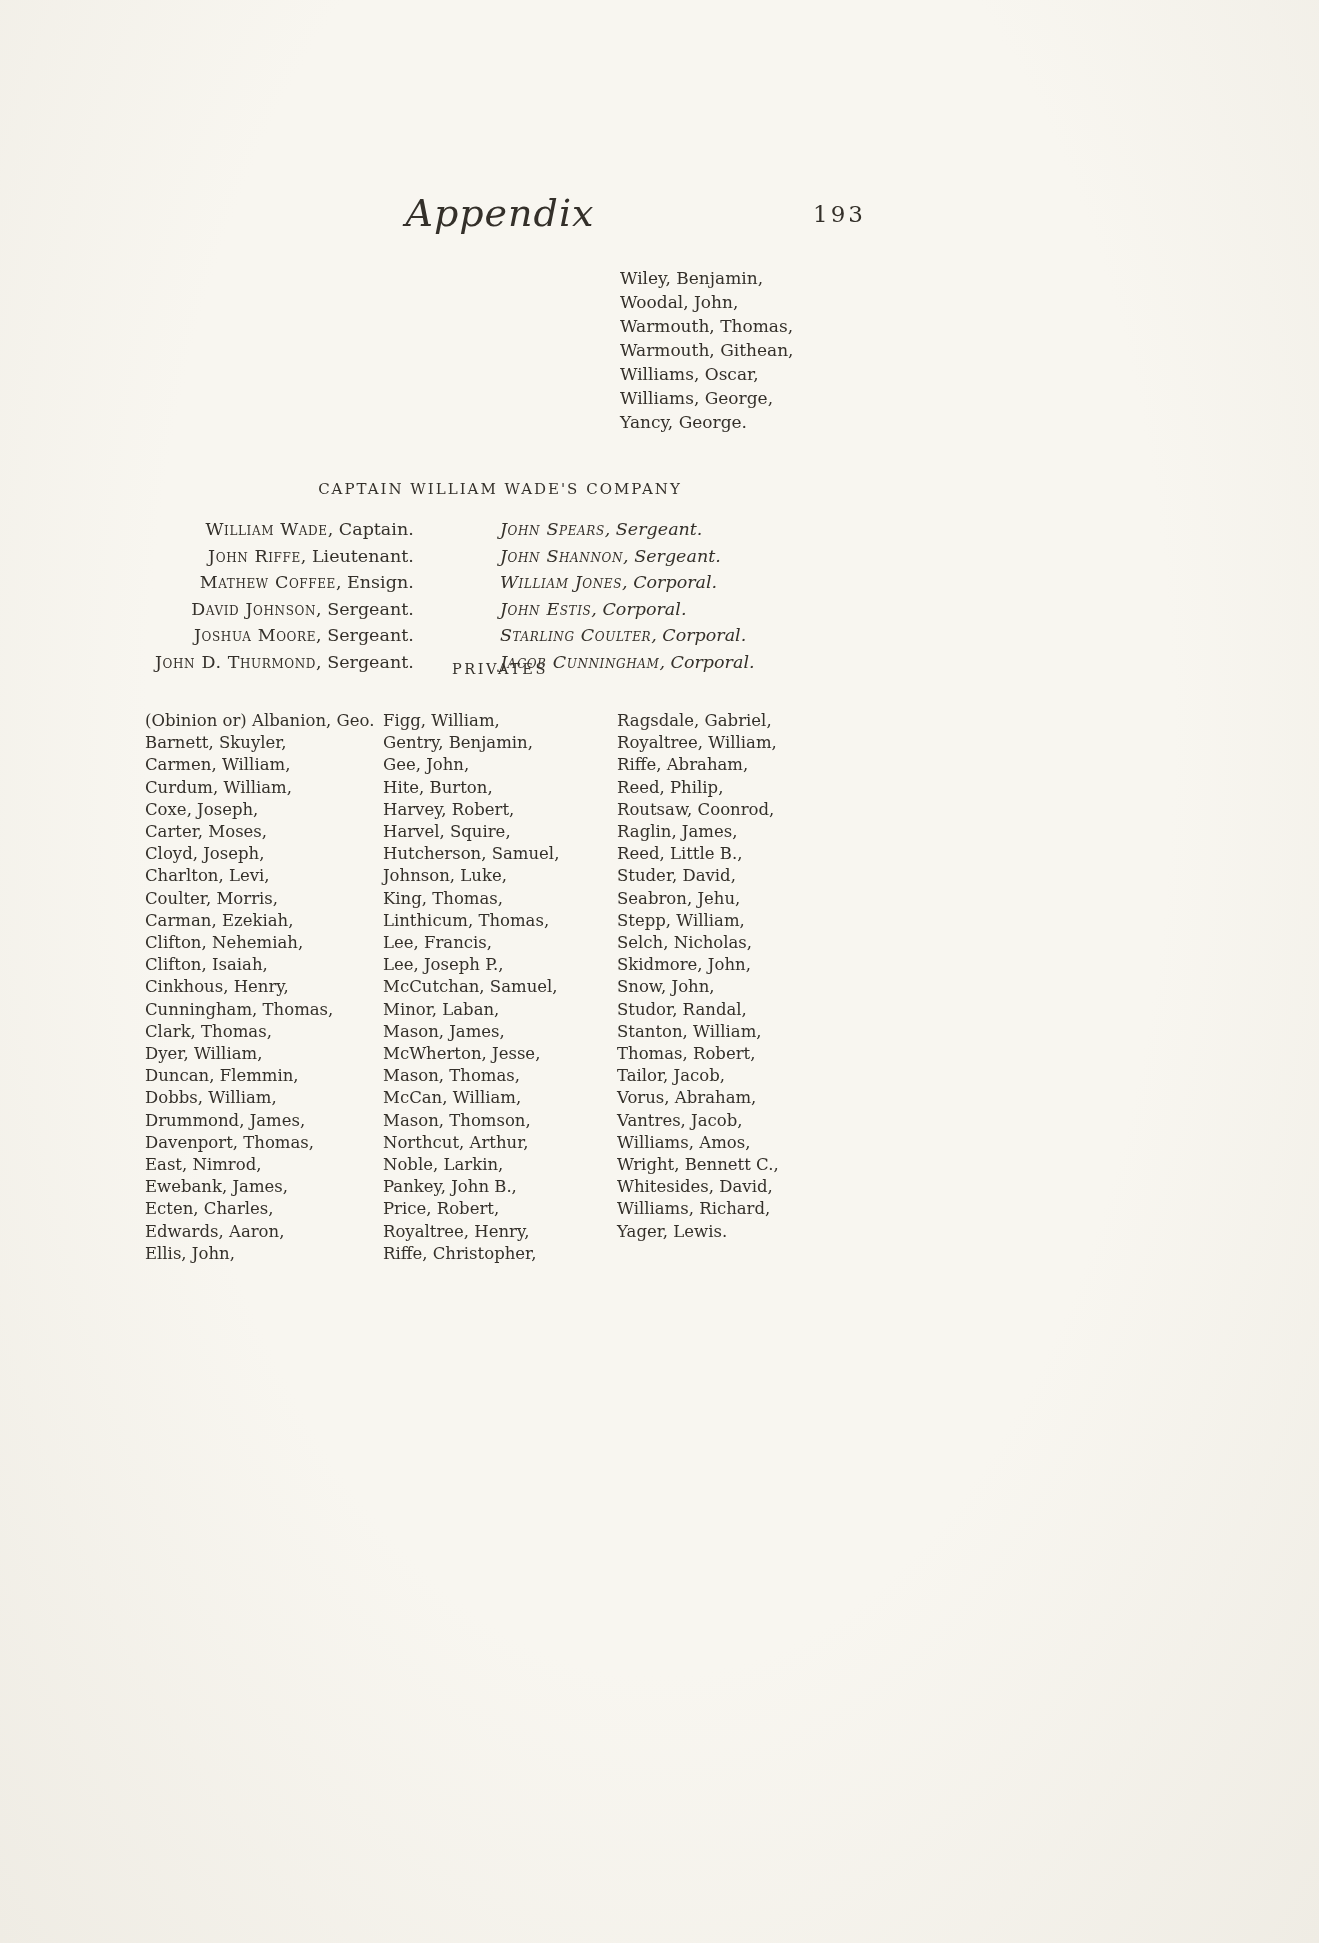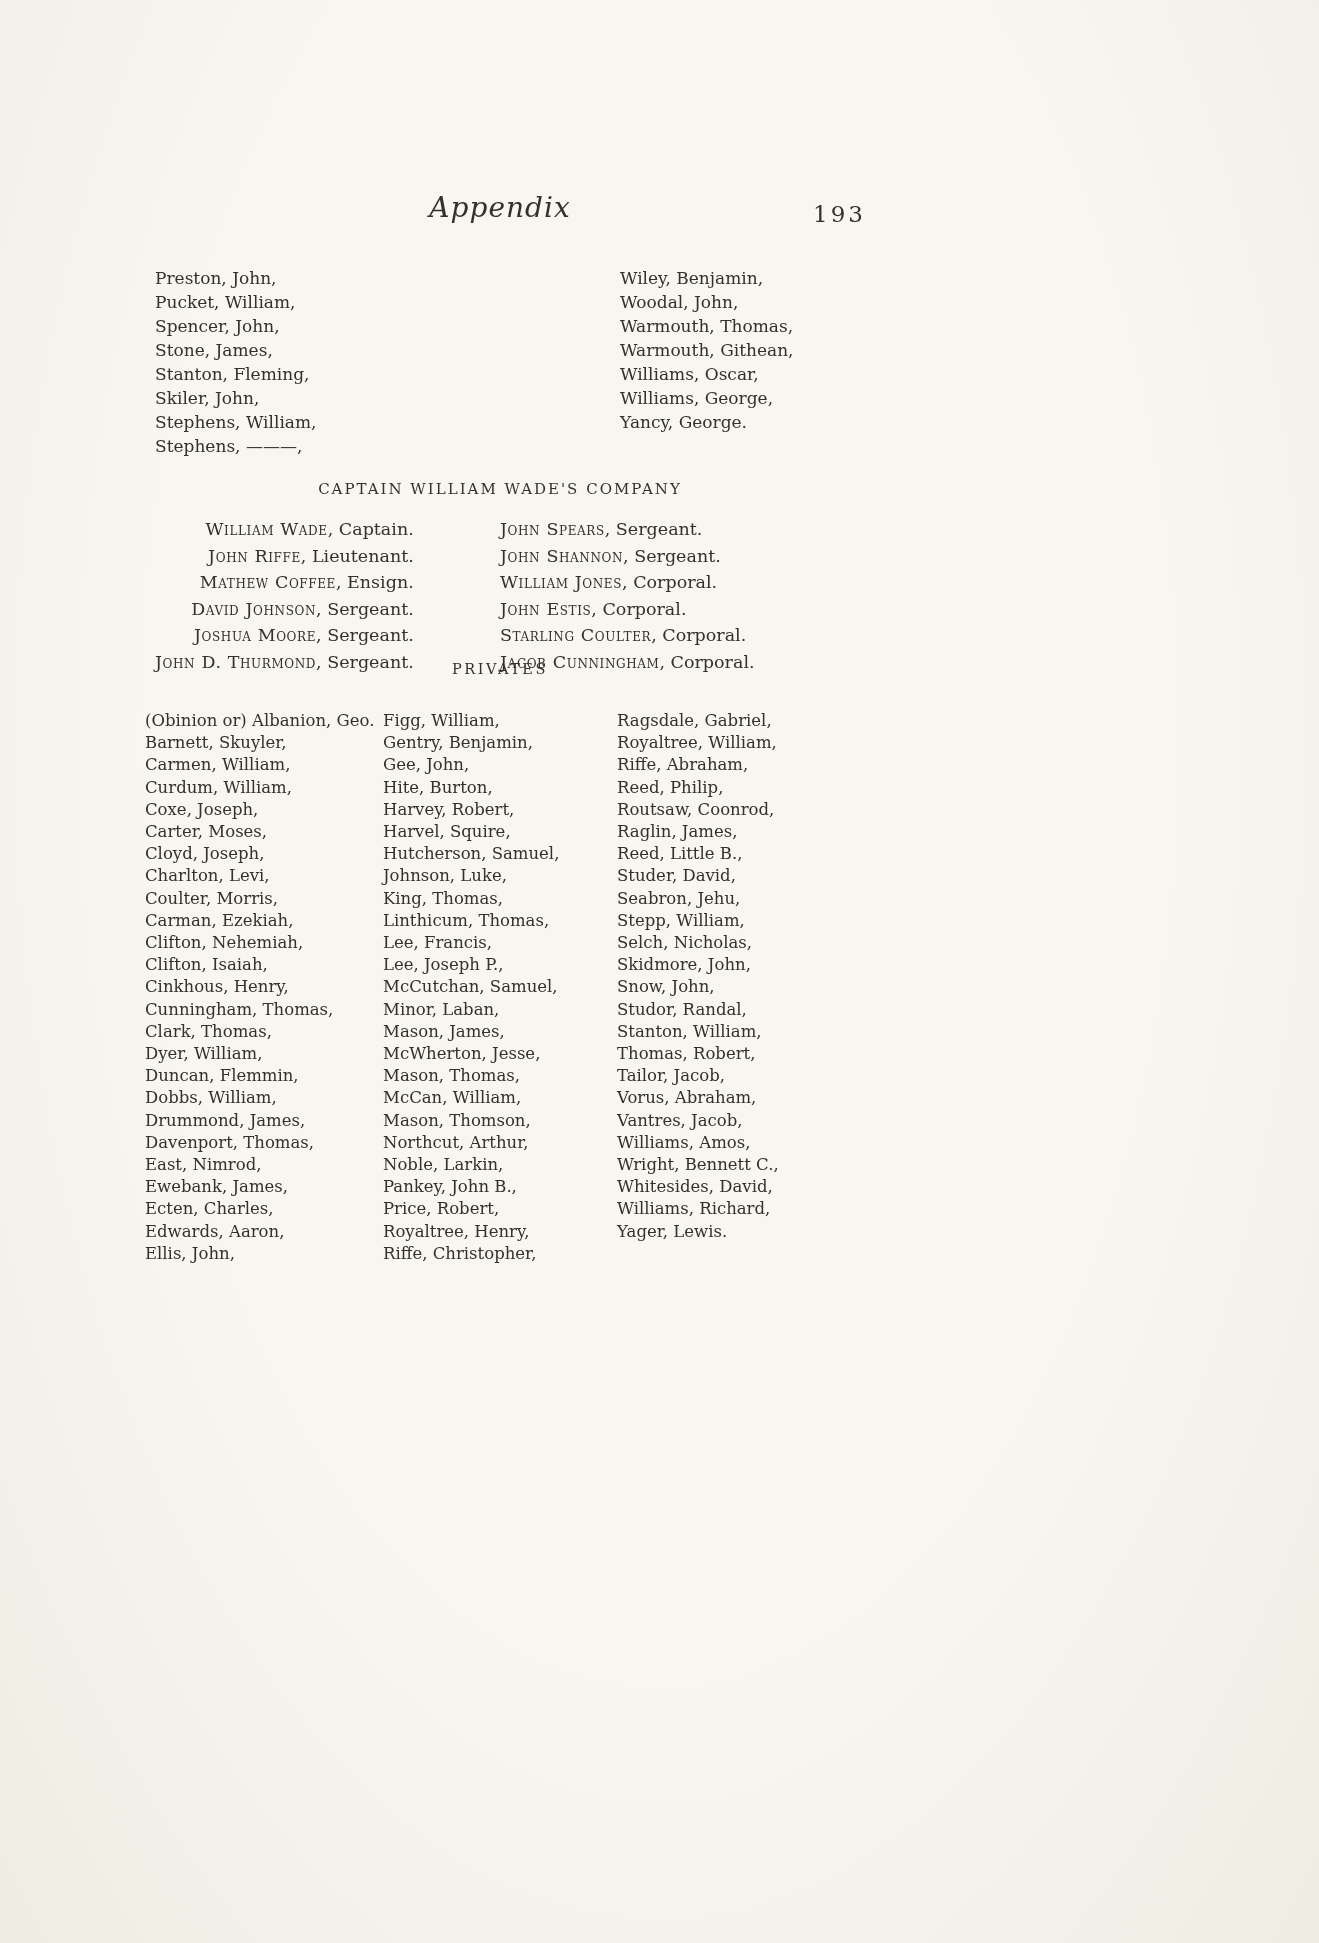--- a/index.html
+++ b/index.html
@@ -9,21 +9,21 @@
     height: 1943px;
     background: radial-gradient(ellipse at 50% 38%, #f8f6f0 55%, #efece4 100%);
     font-family: "DejaVu Serif", "Liberation Serif", serif;
     color: #34302a;
     overflow: hidden;
   }
   .page-title {
     position: absolute;
     left: 140px; top: 191px; width: 720px;
     text-align: center;
-    font-size: 28px;
+    font-size: 38px;
     font-style: italic;
     letter-spacing: 1px;
   }
   .page-number {
     position: absolute;
     left: 813px; top: 201px;
     font-size: 23px;
     letter-spacing: 3px;
   }
   .col { position: absolute; }
@@ -37,21 +37,21 @@
   .roster-c3 { left: 620px; top: 266px; }
   .company-heading {
     position: absolute;
     left: 140px; top: 480px; width: 720px;
     text-align: center;
     font-size: 15px;
     letter-spacing: 2px;
     white-space: nowrap;
   }
   .officers-left  { left: 155px; top: 516px; text-align: right; }
-  .officers-right { left: 500px; top: 516px; }
+  .officers-right { left: 500px; top: 516px; font-style: italic; }
   .officer { font-size: 17.5px; line-height: 26.5px; }
   .sc { font-variant: small-caps; letter-spacing: 0.6px; }
   .privates-heading {
     position: absolute;
     left: 140px; top: 661px; width: 720px;
     text-align: center;
     font-size: 14.5px;
     letter-spacing: 2.5px;
   }
   .priv .line { font-size: 16.5px; line-height: 22.2px; }
@@ -60,31 +60,20 @@
   .priv-c3 { left: 617px; top: 710px; }
 </style>
 </head>
 <body>
 
 <div class="page">
 
   <div class="page-title">Appendix</div>
   <div class="page-number">193</div>
 
-  <div class="col roster-c1">
-
-  <div class="line">Preston, John,</div>
-      <div class="line">Pucket, William,</div>
-      <div class="line">Spencer, John,</div>
-      <div class="line">Stone, James,</div>
-      <div class="line">Stanton, Fleming,</div>
-      <div class="line">Skiler, John,</div>
-      <div class="line">Stephens, William,</div>
-      <div class="line">Stephens, ———,</div>
-    </div>
   <div class="col roster-c3">
 
   <div class="line">Wiley, Benjamin,</div>
       <div class="line">Woodal, John,</div>
       <div class="line">Warmouth, Thomas,</div>
       <div class="line">Warmouth, Githean,</div>
       <div class="line">Williams, Oscar,</div>
       <div class="line">Williams, George,</div>
       <div class="line">Yancy, George.</div>
     </div>

